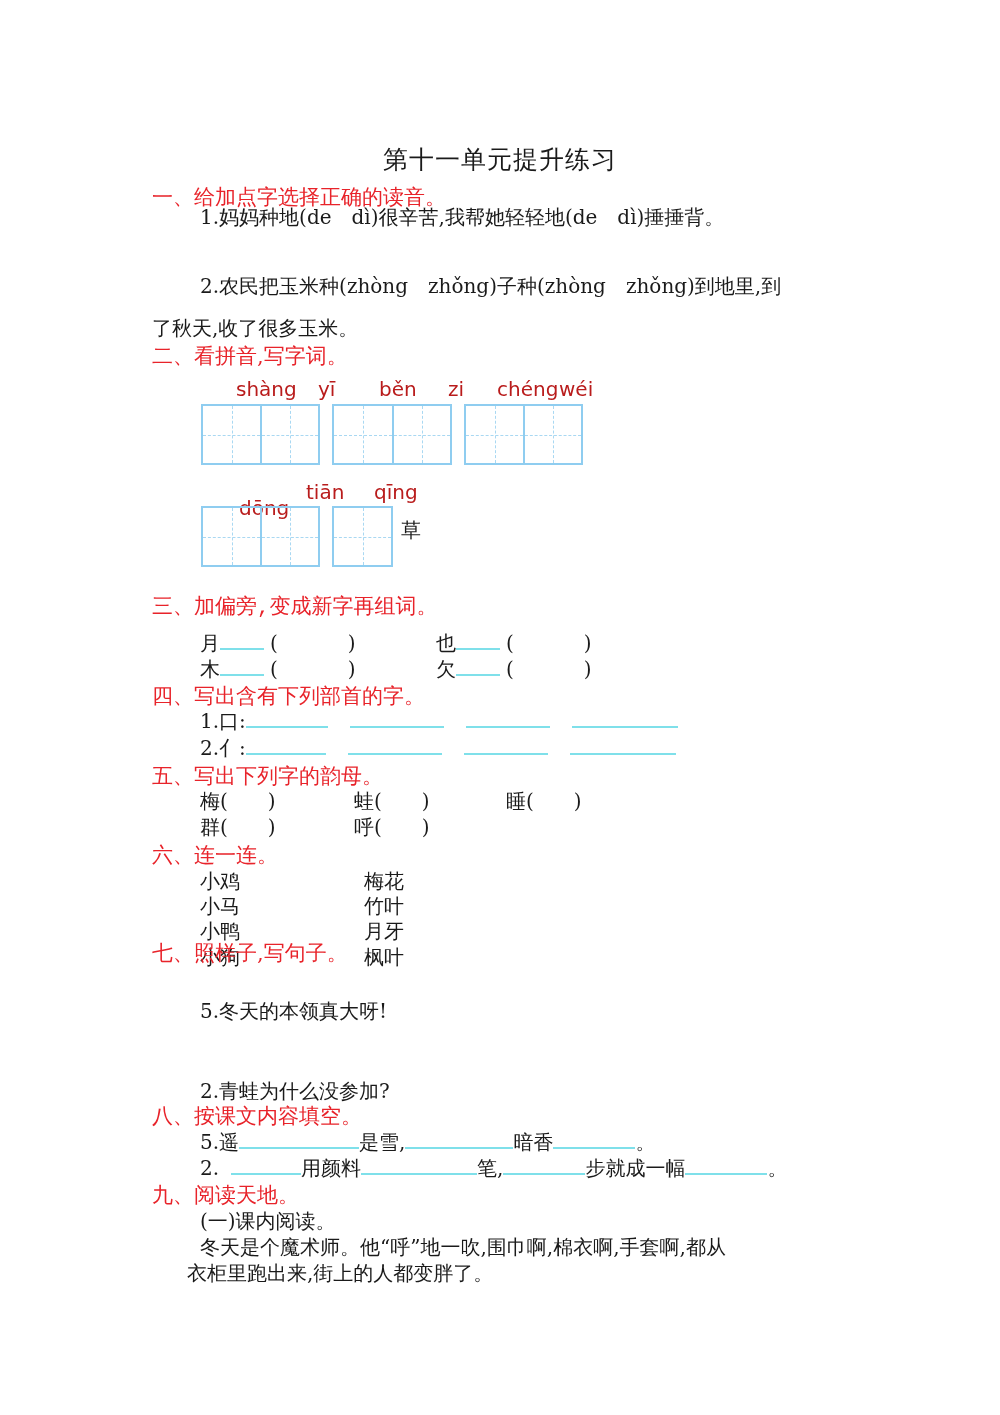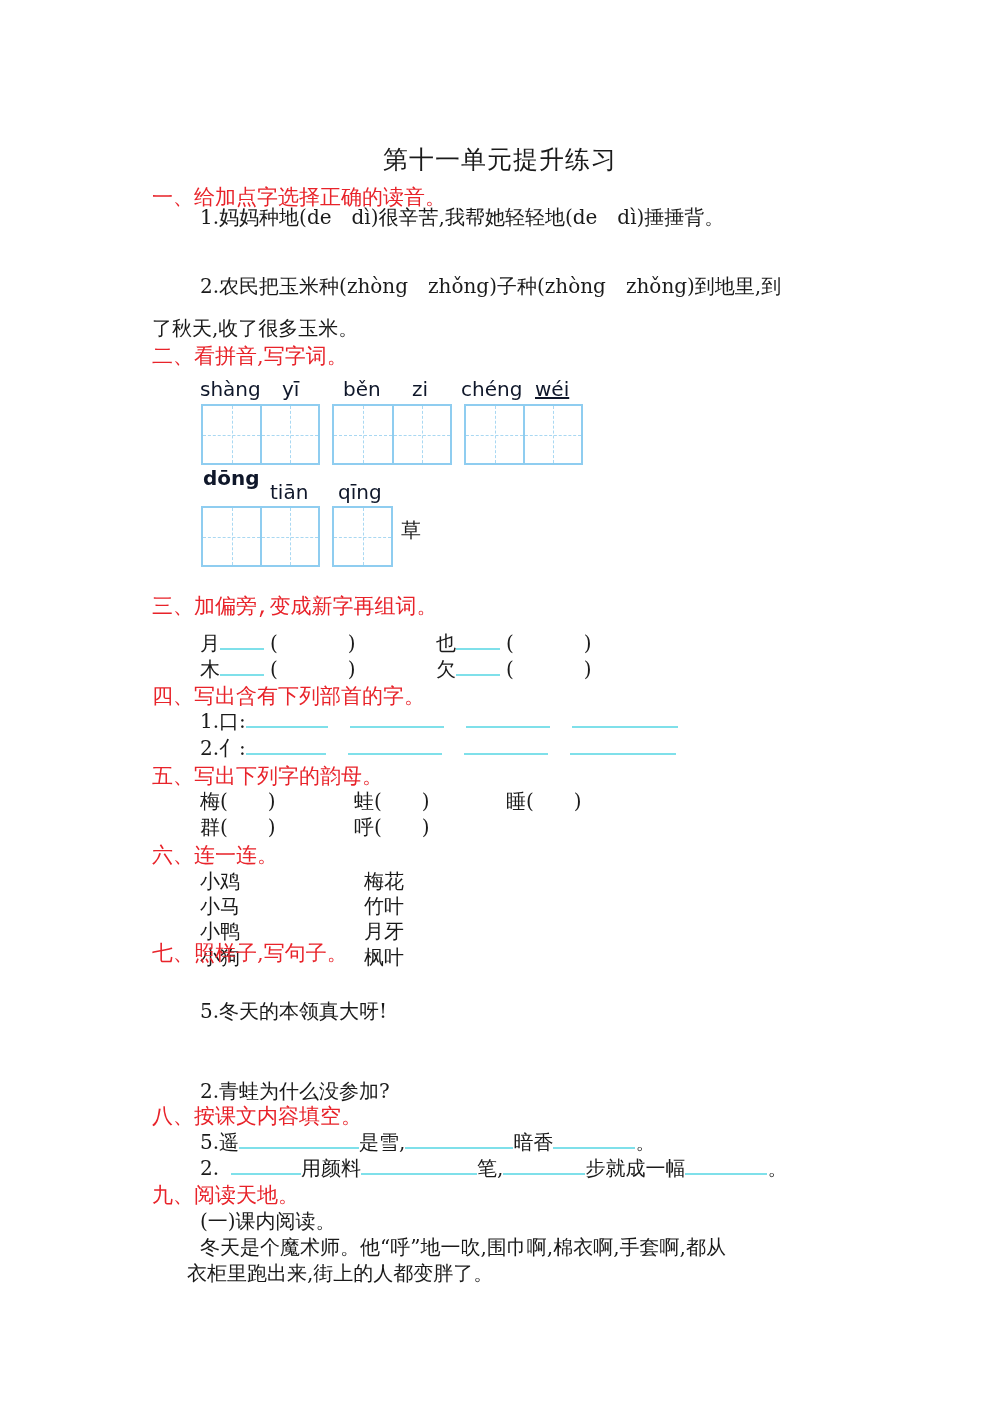--- a/index.html
+++ b/index.html
@@ -5,21 +5,21 @@
   html, body { margin: 0; padding: 0; background: #ffffff; }
   body {
     width: 1000px; height: 1415px; position: relative; overflow: hidden;
     font-family: "DejaVu Serif", "Liberation Serif", serif;
     color: #1a1a1a;
   }
   .abs { position: absolute; white-space: nowrap; }
   .title { font-size: 25px; left: 0; width: 1000px; text-align: center; top: 143px; letter-spacing: 1px; }
   .h { color: #e8232a; font-size: 21px; left: 152px; }
   .t { font-size: 20px; }
-  .py { font-family: "DejaVu Sans", "Liberation Sans", sans-serif; font-size: 20px; color: #0f172a; }
+  .py { font-family: "DejaVu Sans", "Liberation Sans", sans-serif; font-size: 20px; color: #b91c1c; margin-left: 36px; }
   .blank { display: inline-block; border-bottom: 2px solid #7fe0ea; vertical-align: baseline; height: 18px; }
   .grid {
     position: absolute; border: 2px solid #8fcdf0; box-sizing: border-box; display: flex;
   }
   .cell {
     position: relative; width: 58px; height: 100%; box-sizing: border-box;
   }
   .cell + .cell { border-left: 2px solid #8fcdf0; }
   .cell::before {
     content: ""; position: absolute; left: 50%; top: 0; bottom: 0; border-left: 1px dashed #a9d8f2;
@@ -48,27 +48,27 @@
   </div>
 
 <div class="abs py" style="left:343px; top:377px;">běn</div>
 <div class="abs py" style="left:412px; top:377px;">zi</div>
 <div class="grid" style="left:332px; top:404px; width:120px; height:61px;">
     <div class="cell"></div>
     <div class="cell"></div>
   </div>
 
 <div class="abs py" style="left:461px; top:377px;">chéng</div>
-<div class="abs py" style="left:535px; top:377px;text-decoration:underline;">wéi</div>
+<div class="abs py" style="left:523px; top:377px;">wéi</div>
 <div class="grid" style="left:464px; top:404px; width:119px; height:61px;">
     <div class="cell"></div>
     <div class="cell"></div>
   </div>
 
-<div class="abs py" style="left:203px; top:466px;font-weight:bold;">dōng</div>
+<div class="abs py" style="left:203px; top:496px;">dōng</div>
 <div class="abs py" style="left:270px; top:480px;">tiān</div>
 <div class="grid" style="left:201px; top:506px; width:119px; height:61px;">
     <div class="cell"></div>
     <div class="cell"></div>
   </div>
 
 <div class="abs py" style="left:338px; top:480px;">qīng</div>
 <div class="grid" style="left:332px; top:506px; width:61px; height:61px;">
     <div class="cell"></div>
   </div>

